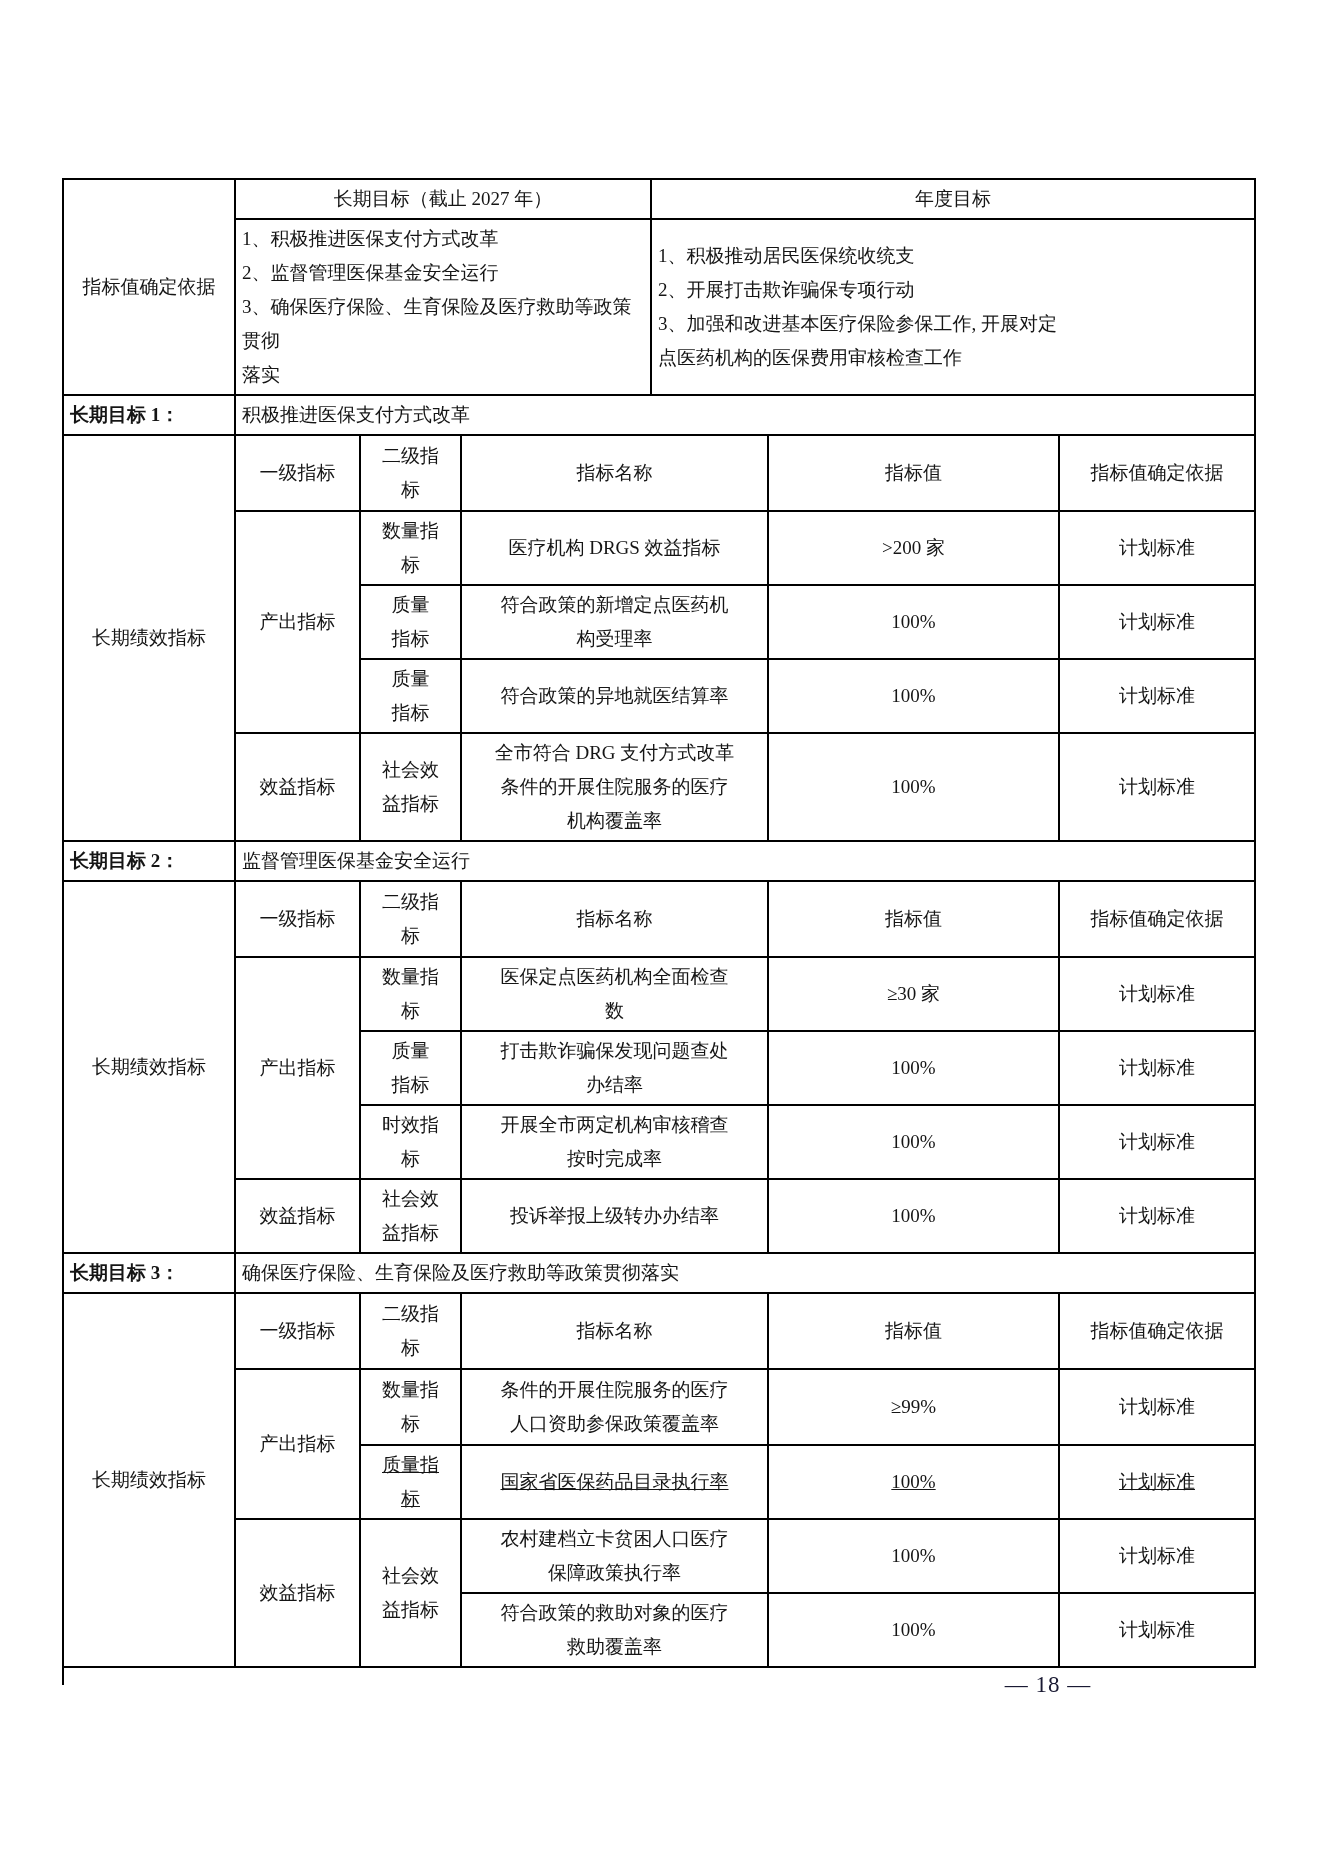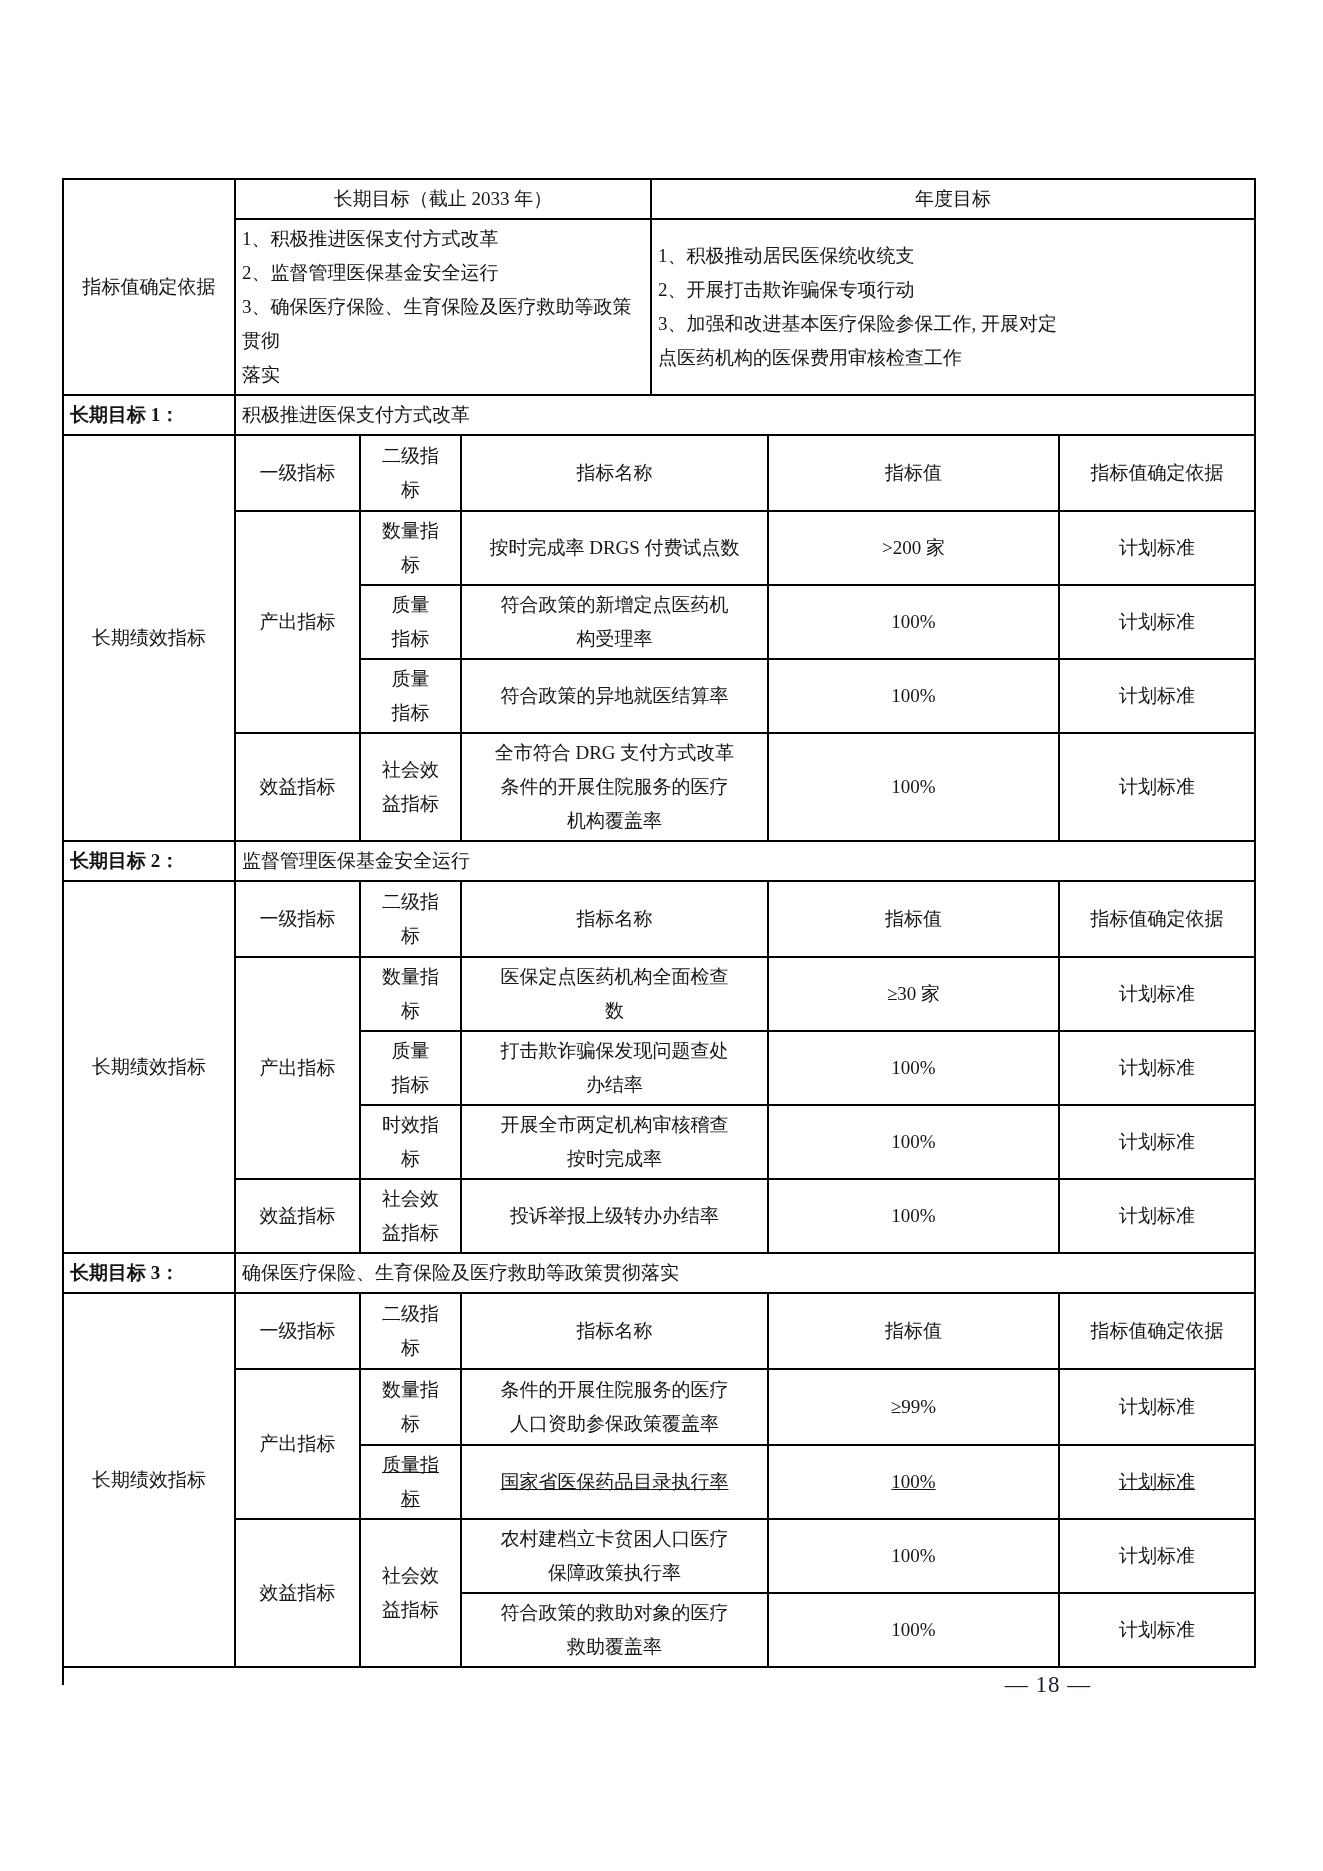--- a/index.html
+++ b/index.html
@@ -43,21 +43,21 @@
         <col style="width:125px">
         <col style="width:101px">
       <col style="width:190px">
         <col style="width:117px">
         <col style="width:291px">
       <col style="width:196px">
     </colgroup>
     <tbody id="tbody">
         <tr style="height: 30px;">
           <td class="c pre" rowspan="2">指标值确定依据</td>
-          <td class="c pre" colspan="3">长期目标（截止 2033 年）</td>
+          <td class="c pre" colspan="3">长期目标（截止 2027 年）</td>
           <td class="c pre" colspan="3">年度目标</td>
         </tr>
         <tr style="height: 168px;">
           <td class="goals-list pre" colspan="3">1、积极推进医保支付方式改革
 2、监督管理医保基金安全运行
 3、确保医疗保险、生育保险及医疗救助等政策贯彻
 落实</td>
           <td class="goals-list pre" colspan="3">1、积极推动居民医保统收统支
 2、开展打击欺诈骗保专项行动
 3、加强和改进基本医疗保险参保工作, 开展对定
@@ -73,21 +73,21 @@
           <td class="c pre">二级指
 标</td>
           <td class="c pre" colspan="2">指标名称</td>
           <td class="c pre">指标值</td>
           <td class="c pre">指标值确定依据</td>
         </tr>
         <tr style="height: 72px;">
           <td class="c pre" rowspan="3">产出指标</td>
           <td class="c pre" rowspan="1">数量指
 标</td>
-          <td class="c pre" colspan="2">按时完成率 DRGS 付费试点数</td>
+          <td class="c pre" colspan="2">医疗机构 DRGS 效益指标</td>
           <td class="c pre">&gt;200 家</td>
           <td class="c pre">计划标准</td>
         </tr>
         <tr style="height: 72px;">
           <td class="c pre" rowspan="1">质量
 指标</td>
           <td class="c pre" colspan="2">符合政策的新增定点医药机
 构受理率</td>
           <td class="c pre">100%</td>
           <td class="c pre">计划标准</td>

